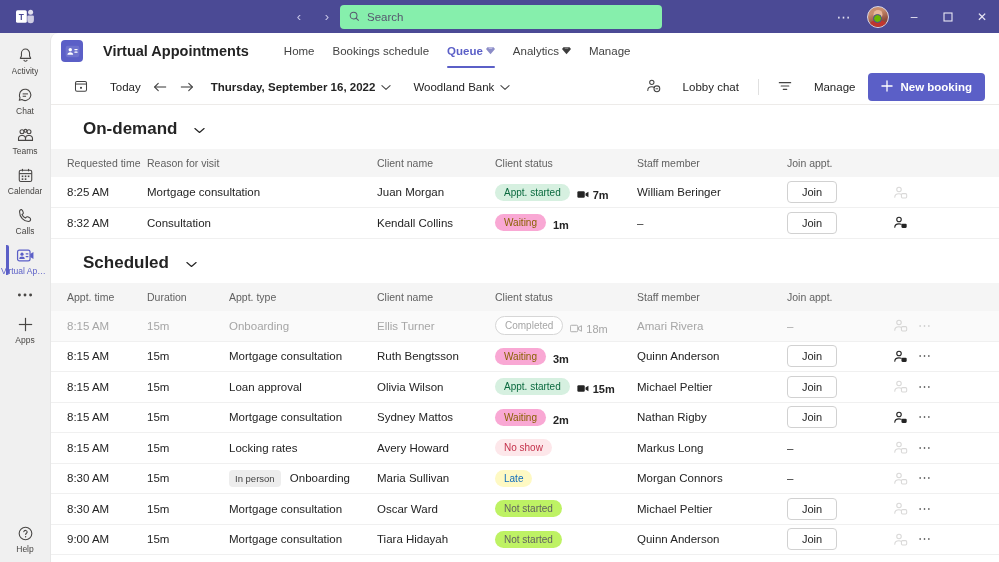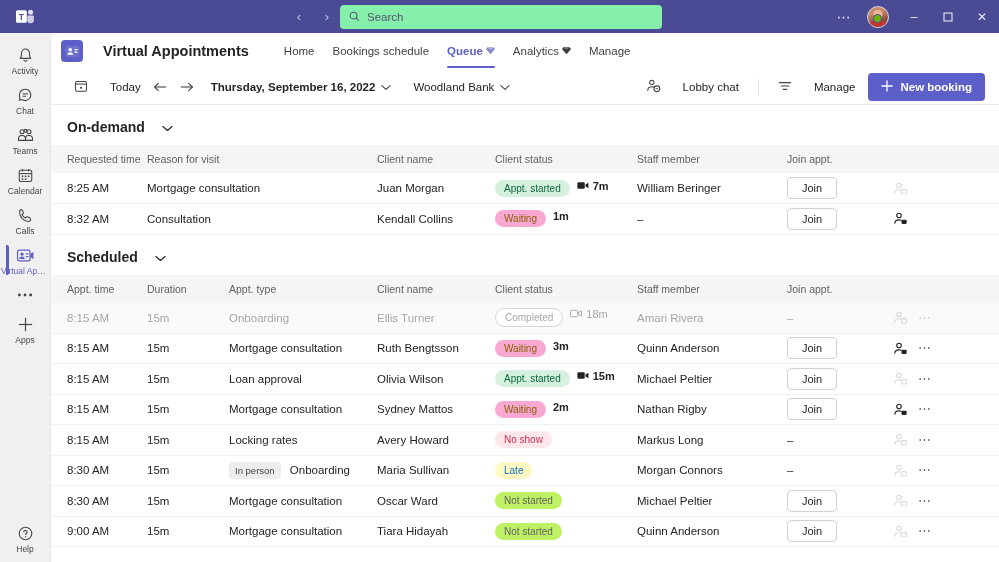--- a/index.html
+++ b/index.html
@@ -146,22 +146,22 @@
   .newbooking{
     display:flex;align-items:center;gap:7px;
     background:#5b5fc7; color:#fff; font-size:11.5px; font-weight:600;
     padding:7px 13px; border-radius:4px; cursor:pointer; white-space:nowrap;
   }
 
   
   .content{ flex:1; overflow:hidden; padding:0; min-height:0;}
 
   .section-title{
-    font-size:14px; font-weight:700; color:#242424;
-    padding:14px 0 10px 16px; display:flex; align-items:center; gap:17px; cursor:pointer;
+    font-size:17px; font-weight:700; color:#242424;
+    padding:14px 0 10px 16px; display:flex; align-items:center; gap:17px; cursor:pointer;margin-left:16px;
   }
   table.qtable{ width:100%; border-collapse:collapse; table-layout:fixed;}
   table.qtable thead th{
     background:#f5f5f5; font-size:10.5px; font-weight:400; color:#616161;
     text-align:left; padding:7px 0 7px 0; height:28px; vertical-align:middle;
   }
   table.qtable tbody td{
     font-size:11.5px; color:#242424; padding:0; height:30.5px;
     border-bottom:1px solid #f0f0f0; vertical-align:middle;
   }
@@ -172,21 +172,21 @@
     padding:2px 9px; font-size:10px; line-height:13px; white-space:nowrap;
   }
   .b-started{ background:#d6f0e0; color:#0b6a3f;}
   .b-waiting{ background:#f9a8d4; color:#8a6103;}
   .b-completed{ background:#fff; color:#a6a6a6; border:1px solid #d6d6d6;}
   .b-noshow{ background:#fde7ea; color:#c4314b;}
   .b-late{ background:#fef9c3; color:#0f6cbd;}
   .b-notstarted{ background:#bef264; color:#616161;}
   .b-inperson{ background:#ededed; color:#424242; border-radius:4px; padding:2px 6px; font-size:9.5px;}
 
-  .statuscell{ display:flex; align-items:flex-start; gap:7px;}
+  .statuscell{ display:flex; align-items:flex-end; gap:7px;}
   .durtxt{ font-size:11px; font-weight:700; color:#242424; display:flex; align-items:center; gap:4px;}
   .durtxt.dim{ color:#a6a6a6; font-weight:400;}
 
   .joinbtn{
     display:inline-flex;align-items:center;justify-content:center;
     border:1px solid #d1d1d1; border-radius:4px; background:#fff;
     font-size:11px; color:#242424; padding:4px 14px; cursor:pointer; font-weight:400;
   }
   .dash{ color:#616161;}
 

